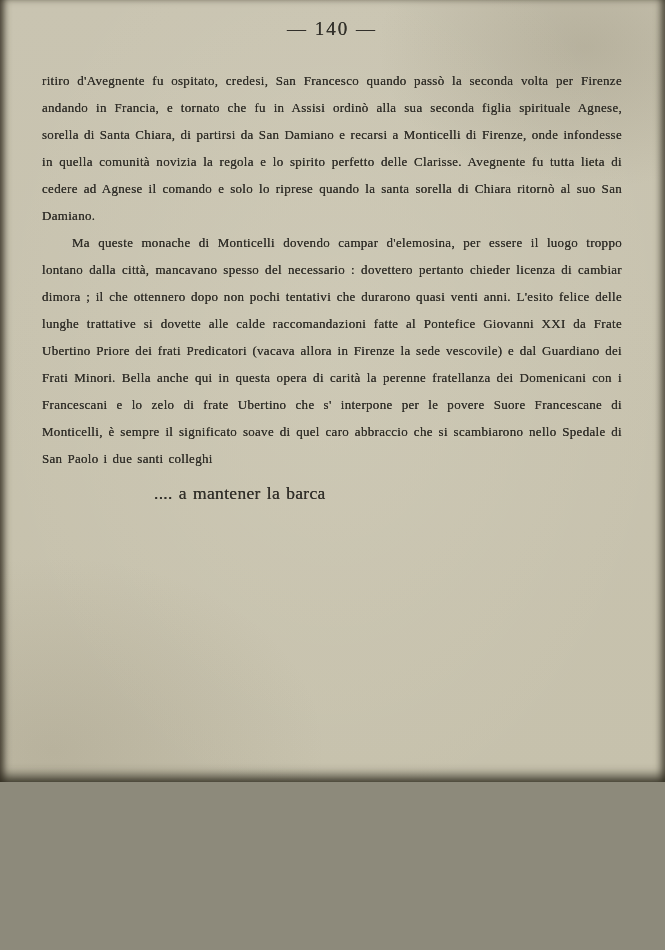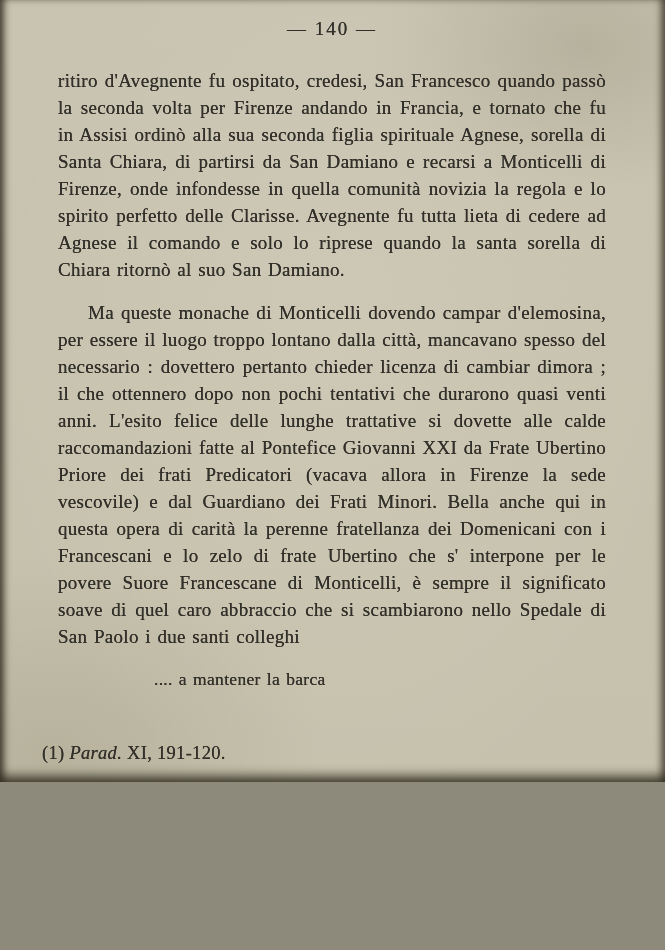--- a/index.html
+++ b/index.html
@@ -32,22 +32,22 @@
     top: 18px;
   }
   .page-number {
     text-align: center;
     font-size: 19px;
     letter-spacing: 2px;
     margin-bottom: 27px;
     text-shadow: 0 0 0.5px currentColor;
   }
   .para {
-    margin: 16px;
-    font-size: 19px;
+    margin: 0;
+    font-size: 13px;
     line-height: 27px;
     text-align: justify;
     letter-spacing: 0.3px;
     word-spacing: 1.5px;
     text-shadow: 0 0 0.5px currentColor;
   }
   .para.indent {
     text-indent: 30px;
     font-family: Liberation Serif, serif;
   }
@@ -79,18 +79,15 @@
     <div class="page-number">— 140 —</div>
 
     <p class="para">ritiro d'Avegnente fu ospitato, credesi, San Francesco quando passò la seconda volta per Firenze andando in Francia, e tornato che fu in Assisi ordinò alla sua seconda figlia spirituale Agnese, sorella di Santa Chiara, di partirsi da San Damiano e recarsi a Monticelli di Firenze, onde infondesse in quella comunità novizia la regola e lo spirito perfetto delle Clarisse. Avegnente fu tutta lieta di cedere ad Agnese il comando e solo lo riprese quando la santa sorella di Chiara ritornò al suo San Damiano.</p>
 
     <p class="para indent">Ma queste monache di Monticelli dovendo campar d'elemosina, per essere il luogo troppo lontano dalla città, mancavano spesso del necessario : dovettero pertanto chieder licenza di cambiar dimora ; il che ottennero dopo non pochi tentativi che durarono quasi venti anni. L'esito felice delle lunghe trattative si dovette alle calde raccomandazioni fatte al Pontefice Giovanni XXI da Frate Ubertino Priore dei frati Predicatori (vacava allora in Firenze la sede vescovile) e dal Guardiano dei Frati Minori. Bella anche qui in questa opera di carità la perenne fratellanza dei Domenicani con i Francescani e lo zelo di frate Ubertino che s' interpone per le povere Suore Francescane di Monticelli, è sempre il significato soave di quel caro abbraccio che si scambiarono nello Spedale di San Paolo i due santi colleghi</p>
 
     <div class="verse">
       <div>.... a mantener la barca</div>
     </div>
 
-    <div class="footnote">
-      <span>(1) </span><span class="italic">Parad.</span><span> XI, 191-120.</span>
-    </div>
 
   </div>
 </div>
 
 </body></html>

